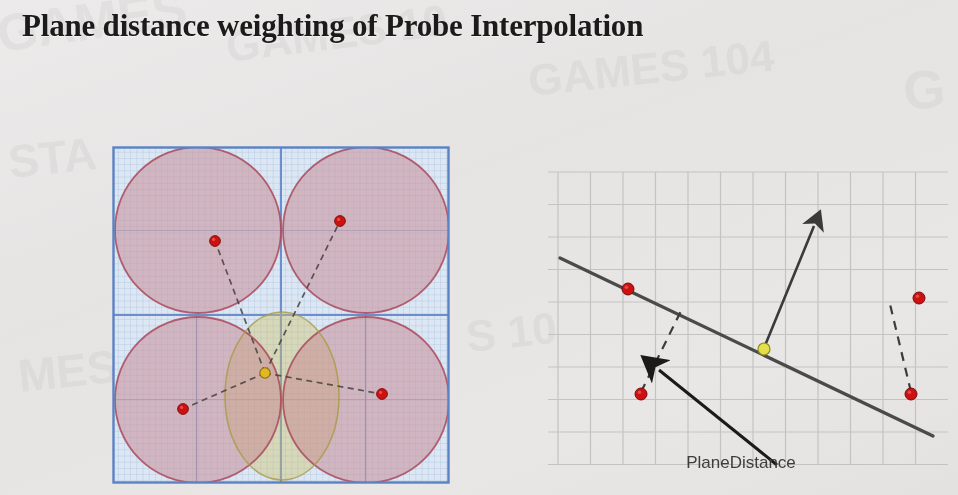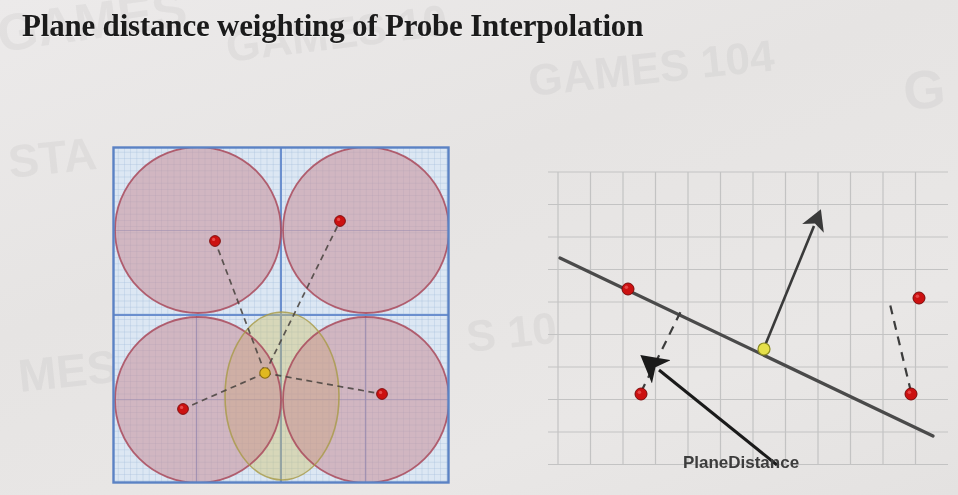--- a/index.html
+++ b/index.html
@@ -35,21 +35,20 @@
     font-size: 31px;
     font-weight: 700;
     color: #1b1b1b;
     letter-spacing: -0.2px;
     font-family: Liberation Serif, serif;
     text-shadow: 0 1px 0 rgba(255,255,255,0.45);
   }
   
   .figure {
     position: absolute;
-    font-weight: bold;
   }
   #figure-probe-grid {
     left: 112px;
     top: 146px;
     width: 338px;
     height: 338px;
   }
   #figure-plane-distance {
     left: 548px;
     top: 168px;

